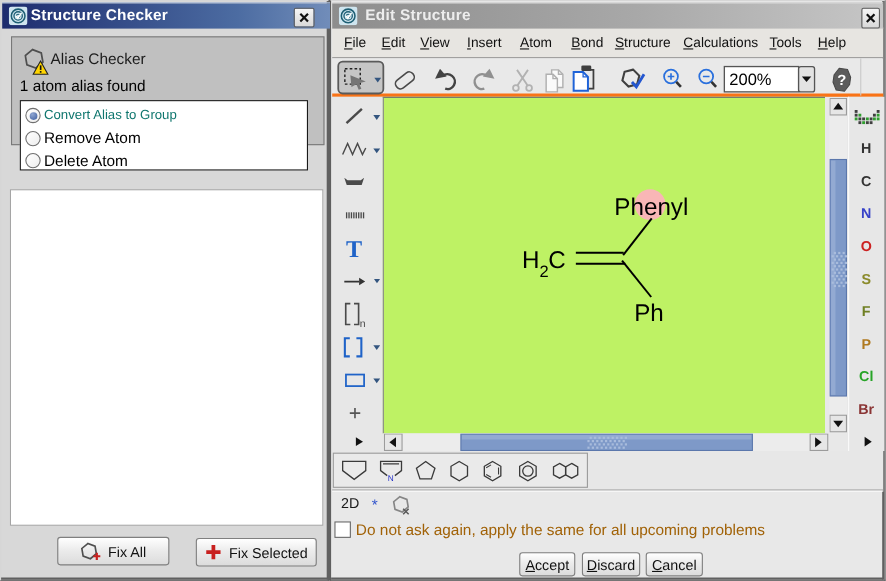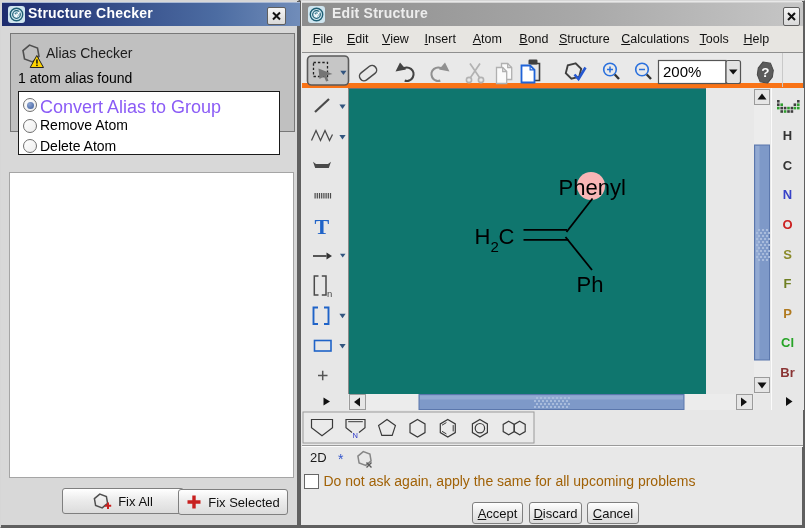--- a/index.html
+++ b/index.html
@@ -43,31 +43,31 @@
       <polygon points="14.8,12.5 21.5,24.5 8.2,24.5" fill="#ffd400" stroke="#222" stroke-width="1"></polygon>
       <rect x="14.2" y="16.4" width="1.5" height="4.2" fill="#111"></rect>
       <rect x="14.2" y="21.6" width="1.5" height="1.5" fill="#111"></rect>
     </svg>
     <div class="abs" style="left:35px;top:11px;font-size:14px;color:#1c1c1c;">Alias Checker</div>
     <div class="abs" style="left:7px;top:36px;font-size:14px;color:#000;">1 atom alias found</div>
 
     <div class="abs" style="left:7px;top:57px;width:262px;height:64px;background:#ffffff;border:1px solid #1a1a1a;box-sizing:border-box;">
       <div class="abs" style="left:4px;top:6px;width:14px;height:14px;border-radius:50%;background:linear-gradient(135deg,#ffffff,#ededed);border:1px solid #6f6f6f;box-sizing:border-box;"></div>
       <div class="abs" style="left:7.5px;top:9.5px;width:7px;height:7px;border-radius:50%;background:radial-gradient(circle at 35% 30%,#8fa6d2,#3c5d9e);"></div>
-      <div class="abs" style="left:21px;top:4.5px;font-size:18px;color:#8b5cf6;">Convert Alias to Group</div>
+      <div class="abs" style="left:21px;top:4.5px;font-size:12px;color:#0f766e;">Convert Alias to Group</div>
       <div class="abs" style="left:4px;top:26.5px;width:14px;height:14px;border-radius:50%;background:linear-gradient(135deg,#ffffff,#ededed);border:1px solid #6f6f6f;box-sizing:border-box;"></div>
       <div class="abs" style="left:21px;top:25px;font-size:14px;color:#000;">Remove Atom</div>
       <div class="abs" style="left:4px;top:47px;width:14px;height:14px;border-radius:50%;background:linear-gradient(135deg,#ffffff,#ededed);border:1px solid #6f6f6f;box-sizing:border-box;"></div>
       <div class="abs" style="left:21px;top:45.5px;font-size:14px;color:#000;">Delete Atom</div>
     </div>
   </div>
 
   <div class="abs" style="left:8px;top:171px;width:285px;height:306px;background:#ffffff;border:1px solid #a5a5a5;box-sizing:border-box;"></div>
 
-  <div class="btn" style="left:61px;top:487px;width:122px;height:26px;">
+  <div class="btn" style="left:51px;top:487px;width:102px;height:26px;">
     <svg width="20" height="18" viewBox="0 0 20 18" style="margin-right:5px;">
       <polygon points="6.8,2.1 1.4,6.6 2.6,13.5 9.2,15.9 14.6,11.4 13.4,4.5" fill="none" stroke="#4f4f4f" stroke-width="1.5"></polygon>
       <path d="M15,10.5 L15,17 M11.8,13.7 L18.2,13.7" stroke="#c8201f" stroke-width="2"></path>
     </svg>
     Fix All
   </div>
   <div class="btn" style="left:177px;top:488px;width:110px;height:26px;">
     <svg width="16" height="16" viewBox="0 0 16 16" style="margin-right:6px;">
       <path d="M8,1.5 L8,14.5 M1.5,8 L14.5,8" stroke="#c8201f" stroke-width="3.4"></path>
     </svg>
@@ -101,21 +101,21 @@
       <path d="M6.2,8.3 L8.2,10.6 L11.6,5.6" fill="none" stroke="#ffffff" stroke-width="1.3"></path>
     </svg>
     <div class="abs" style="left:30px;top:2px;font-size:14px;font-weight:bold;color:#ededed;letter-spacing:0.25px;">Edit Structure</div>
     <div class="abs" style="left:481px;top:4px;width:17px;height:19px;background:linear-gradient(#f5f5f5,#d9d9d9);border:1px solid #5f5f5f;border-radius:2px;box-sizing:border-box;">
       <svg width="15" height="17" viewBox="0 0 15 17">
           <path d="M4,5 L11,12 M11,5 L4,12" stroke="#111" stroke-width="2"></path>
         </svg>
     </div>
   </div>
 
-  <div class="abs" id="toolbar" style="left:1px;top:52px;width:501px;height:35px;background:#e9e9e9;border-bottom:5px solid #f97316;box-sizing:border-box;text-decoration:underline;">
+  <div class="abs" id="toolbar" style="left:1px;top:52px;width:501px;height:35px;background:#e9e9e9;border-bottom:3px solid #f97316;box-sizing:border-box;text-decoration:underline;">
     <svg width="501" height="34" viewBox="0 0 501 34">
 
       <rect x="5.5" y="3" width="41" height="29" rx="4" fill="#c6c6c6" stroke="#5a5a5a" stroke-width="1.6"></rect>
       <rect x="11.5" y="9.5" width="14" height="14" fill="none" stroke="#222" stroke-width="1.3" stroke-dasharray="2.4,2"></rect>
       <polygon points="16.5,15.5 30.5,21 24.3,22.6 26.5,27.7 24.1,28.6 22,23.5 17.5,26" fill="#757575"></polygon>
       <polygon points="38.3,17.7 44.5,17.7 41.4,21.9" fill="#33557f"></polygon>
 
       <g transform="rotate(-38 66 20)">
           <rect x="56.5" y="15.6" width="19" height="9" rx="4.2" fill="none" stroke="#4a4a4a" stroke-width="1.5"></rect>
         </g>
@@ -190,21 +190,21 @@
       <text x="25" y="209" font-family="Liberation Sans" font-size="9.5" fill="#4a4a4a">n</text>
       <path d="M16,219.5 h-4.5 v16.5 h4.5 M22,219.5 h4.5 v16.5 h-4.5" fill="none" stroke="#1f63c8" stroke-width="1.9"></path>
       <polygon points="37.4,225.8 43.6,225.8 40.5,230.2" fill="#33557f"></polygon>
       <rect x="12.5" y="252.5" width="16.5" height="10.5" fill="none" stroke="#1f63c8" stroke-width="1.6"></rect>
       <polygon points="37.4,256 43.6,256 40.5,260.4" fill="#33557f"></polygon>
       <path d="M16,287.5 h9.5 M20.7,282.8 v9.5" stroke="#555" stroke-width="1.5"></path>
       <polygon points="21.5,309.5 28,313.5 21.5,317.5" fill="#111"></polygon>
     </svg>
   </div>
 
-  <div class="abs" id="canvas" style="left:47px;top:87px;width:358px;height:306px;background:#0f766e;border-top:1px solid #6f6f6f;border-left:1px solid #8a8a8a;box-sizing:border-box;">
+  <div class="abs" id="canvas" style="left:47px;top:87px;width:402px;height:306px;background:#bef264;border-top:1px solid #6f6f6f;border-left:1px solid #8a8a8a;box-sizing:border-box;">
     <svg width="405" height="305" viewBox="0 0 405 305">
       <circle cx="242" cy="97" r="14" fill="#f9b6b6"></circle>
       <text x="209.5" y="106" font-family="Liberation Sans" font-size="22" fill="#000">Phenyl</text>
       <text x="125.5" y="155" font-family="Liberation Sans" font-size="22" fill="#000">H</text>
       <text x="141.5" y="163" font-family="Liberation Sans" font-size="15" fill="#000">2</text>
       <text x="149.5" y="155" font-family="Liberation Sans" font-size="22" fill="#000">C</text>
       <text x="227.5" y="203" font-family="Liberation Sans" font-size="22" fill="#000">Ph</text>
       <path d="M174.5,140.8 H218 M174.5,150.8 H219.5" stroke="#000" stroke-width="1.8"></path>
       <path d="M217.5,143 L243.5,109.5" stroke="#000" stroke-width="1.8"></path>
       <path d="M216.5,148 L243,181" stroke="#000" stroke-width="1.8"></path>

